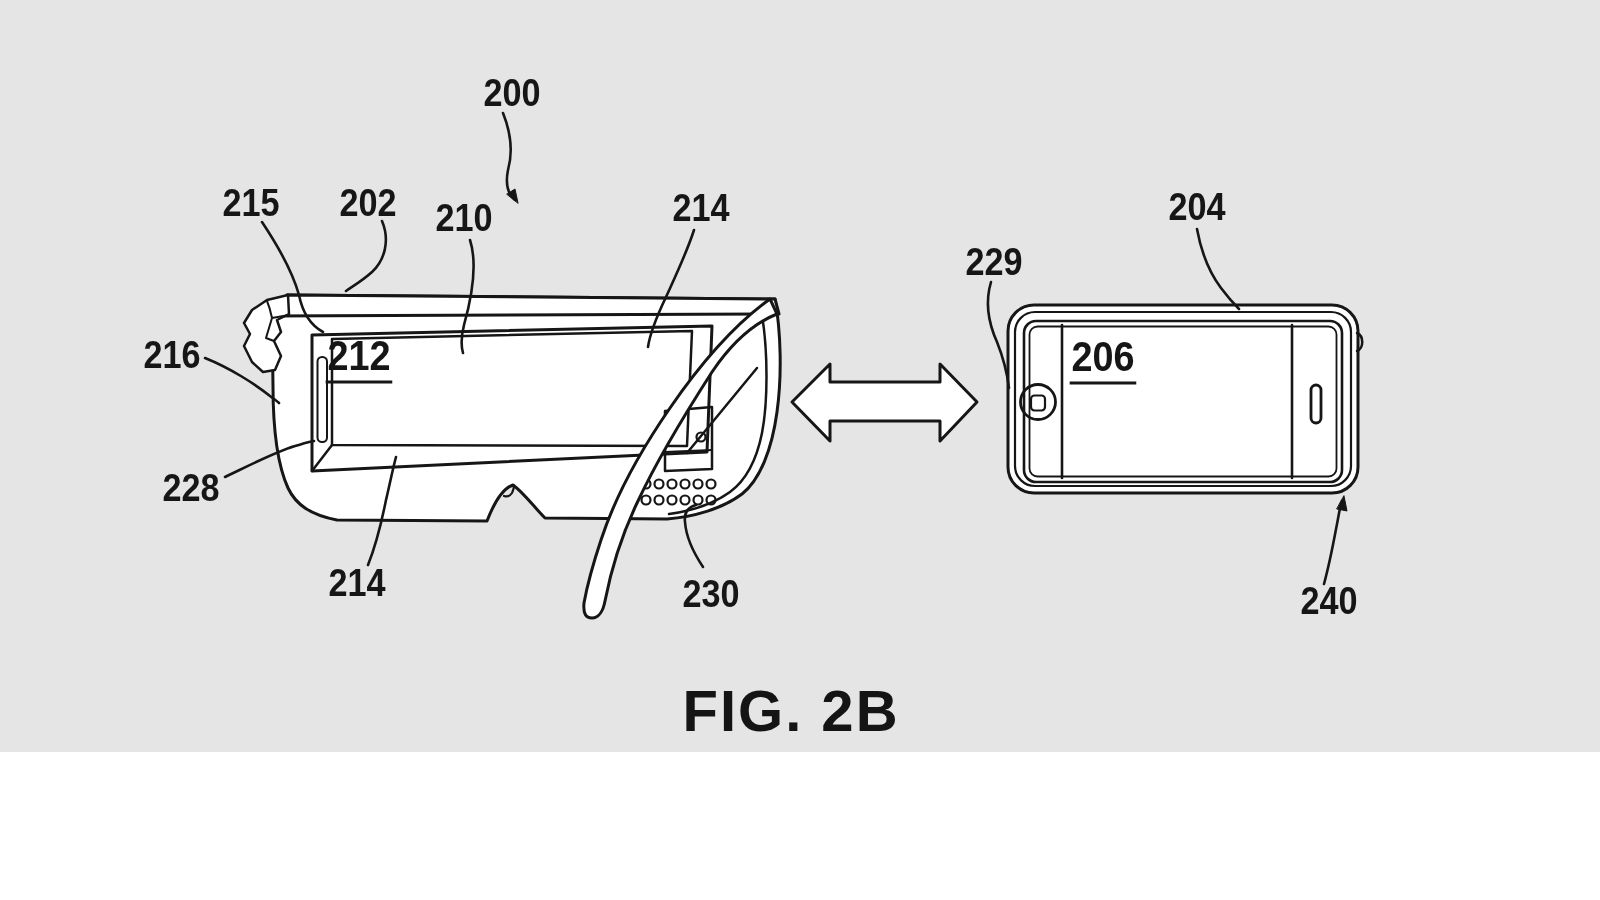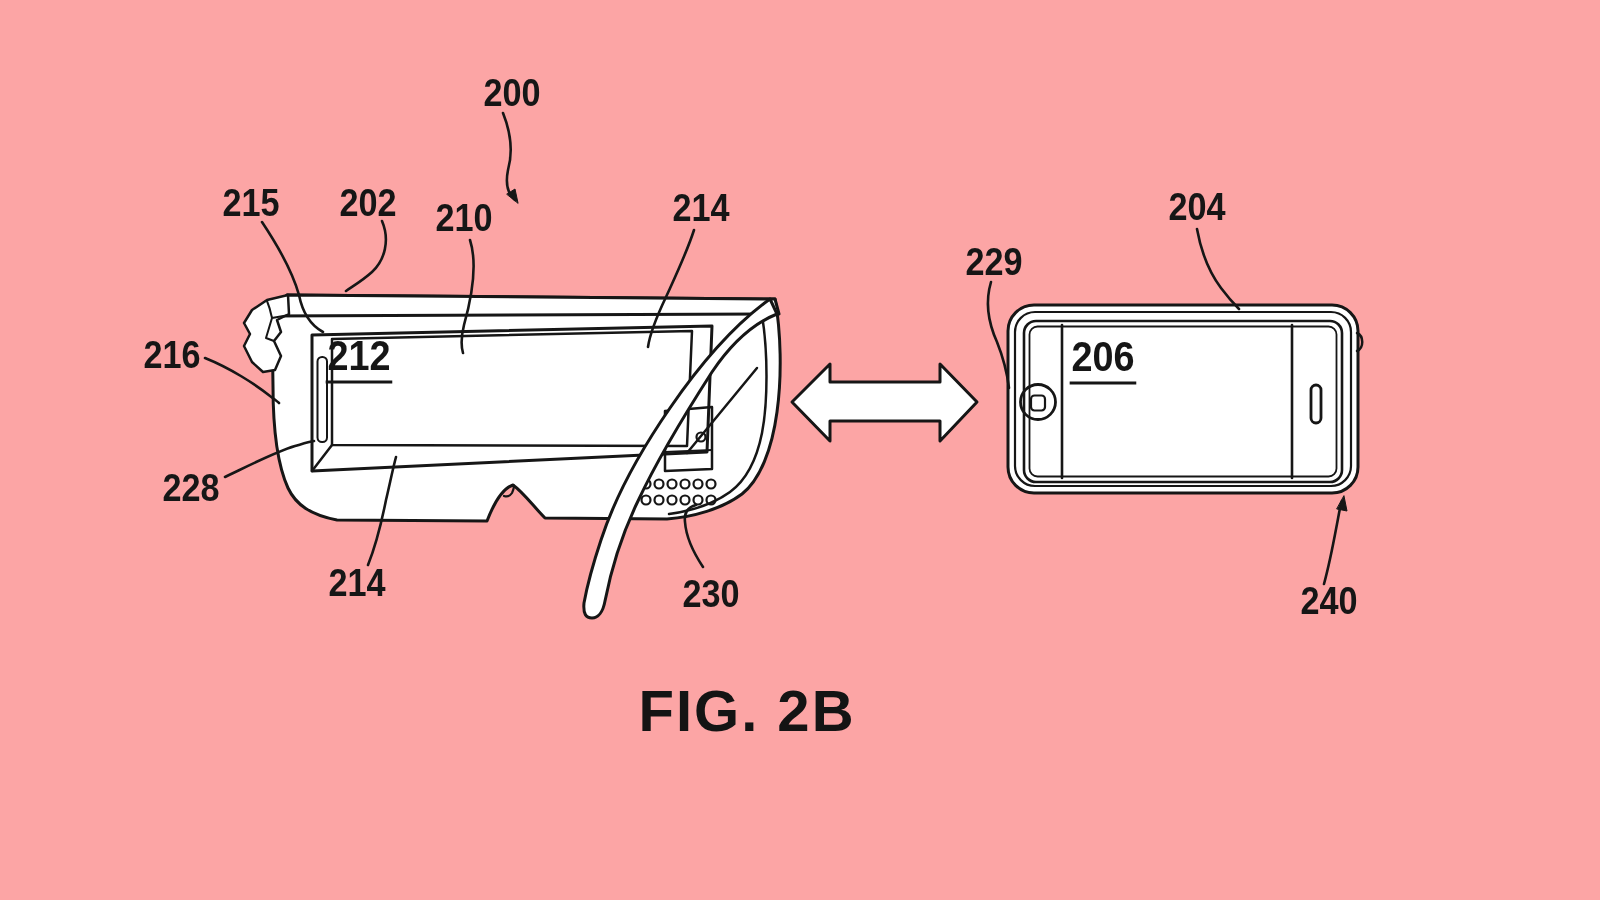--- a/index.html
+++ b/index.html
@@ -1,19 +1,19 @@
 <!DOCTYPE html>
 <html><head>
 <meta charset="utf-8">
 <style>
   html,body{margin:0;padding:0;background:#ffffff;}
   .page{
     position:relative;
-    width:1600px;height:900px;
-    background:#fca5a5;
+    width:1600px;height:752px;
+    background:#e5e5e5;
     overflow:hidden;
     font-family:"Liberation Sans", sans-serif;
   }
   .art{position:absolute;left:0;top:0;width:1600px;height:900px;}
   .ref{
     position:absolute;
     transform:translate(-50%,-50%) scaleX(0.9);
     font-size:38px;
     font-weight:600;
     color:#161616;
@@ -27,20 +27,21 @@
     padding:0 2px 4px 2px;
   }
   .caption{
     position:absolute;
     transform:translate(-50%,-50%);
     font-size:58px;
     font-weight:600;
     color:#141414;
     letter-spacing:2px;
     white-space:nowrap;
+    margin-left:44px;
   }
 </style>
 </head>
 <body>
 
 <div class="page">
 
   <svg class="art" viewBox="0 0 1600 900" fill="none" stroke="#161616" stroke-linecap="round" stroke-linejoin="round">
 
     <g>

